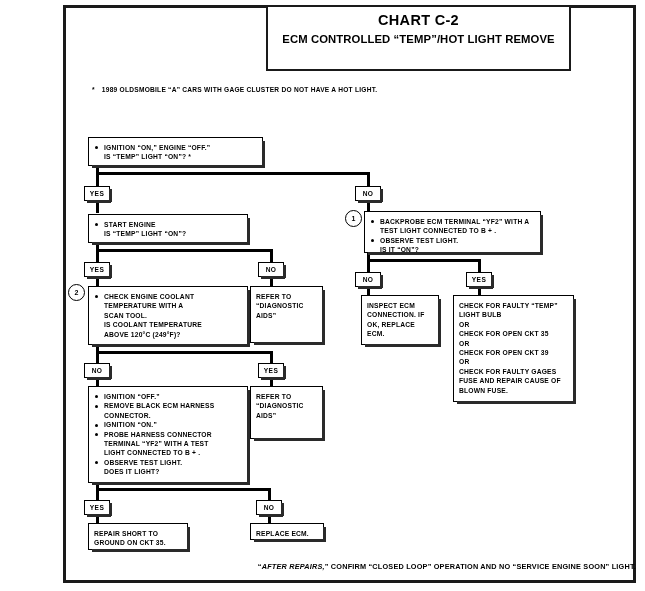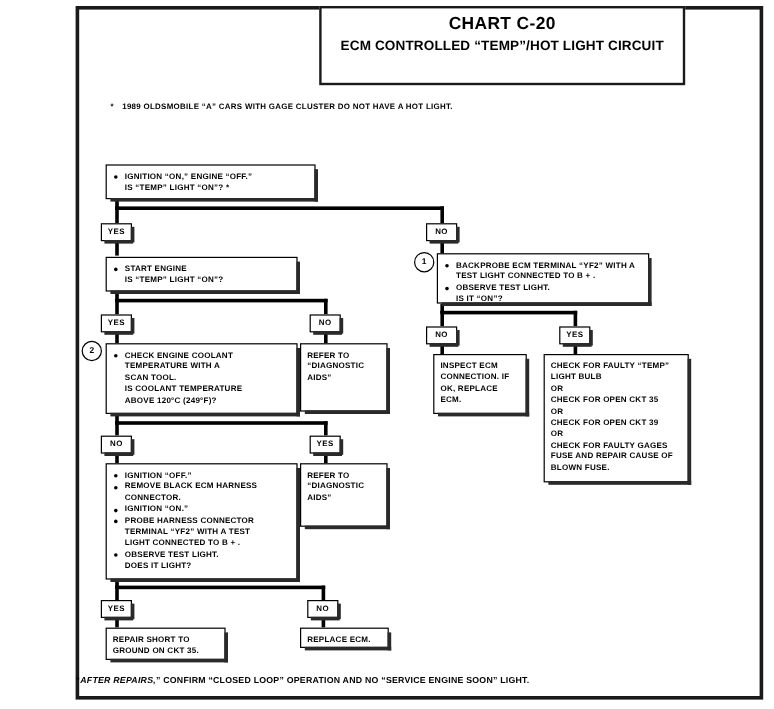--- a/index.html
+++ b/index.html
@@ -34,21 +34,21 @@
 
   
   #footnote{
     position:absolute;left:92px;top:86px;width:420px;
     font-size:6.6px;font-weight:bold;letter-spacing:.25px;white-space:nowrap;
   }
   #footnote .star{margin-right:7px;}
 
   
   #footer-note{
-    position:absolute;left:63px;top:562px;width:573px;text-align:left;
+    position:absolute;left:63px;top:562px;width:573px;text-align:right;
     font-size:7.3px;font-weight:bold;letter-spacing:.2px;white-space:nowrap;
   }
   #footer-note i{font-style:italic;}
 
   
   .box{
     position:absolute;box-sizing:border-box;
     border:1.6px solid #000;background:#fff;
     font-size:6.7px;font-weight:bold;line-height:9.4px;letter-spacing:.2px;
     padding:5px 5px 4px 5px;
@@ -99,22 +99,22 @@
   
   .vline{position:absolute;width:3px;background:#000;}
   .hline{position:absolute;height:3px;background:#000;}
 </style>
 </head>
 <body>
 
 <div id="chart-frame"></div>
 
 <div id="title-block">
-  <div class="main">CHART C-20</div>
-  <div class="sub1">ECM CONTROLLED “TEMP”/HOT LIGHT CIRCUIT</div>
+  <div class="main">CHART C-2</div>
+  <div class="sub1">ECM CONTROLLED “TEMP”/HOT LIGHT REMOVE</div>
 </div>
 
 <div id="footnote">
   <span class="star">*</span><span>1989 OLDSMOBILE “A” CARS WITH GAGE CLUSTER DO NOT HAVE A HOT LIGHT.</span>
 </div>
 
 <div class="vline" style="left:96px;top:166px;height:9px;"></div>
 <div class="hline" style="left:96px;top:172px;width:274px;"></div>
 <div class="vline" style="left:96px;top:172px;height:14px;"></div>
 <div class="vline" style="left:367px;top:172px;height:14px;"></div>

